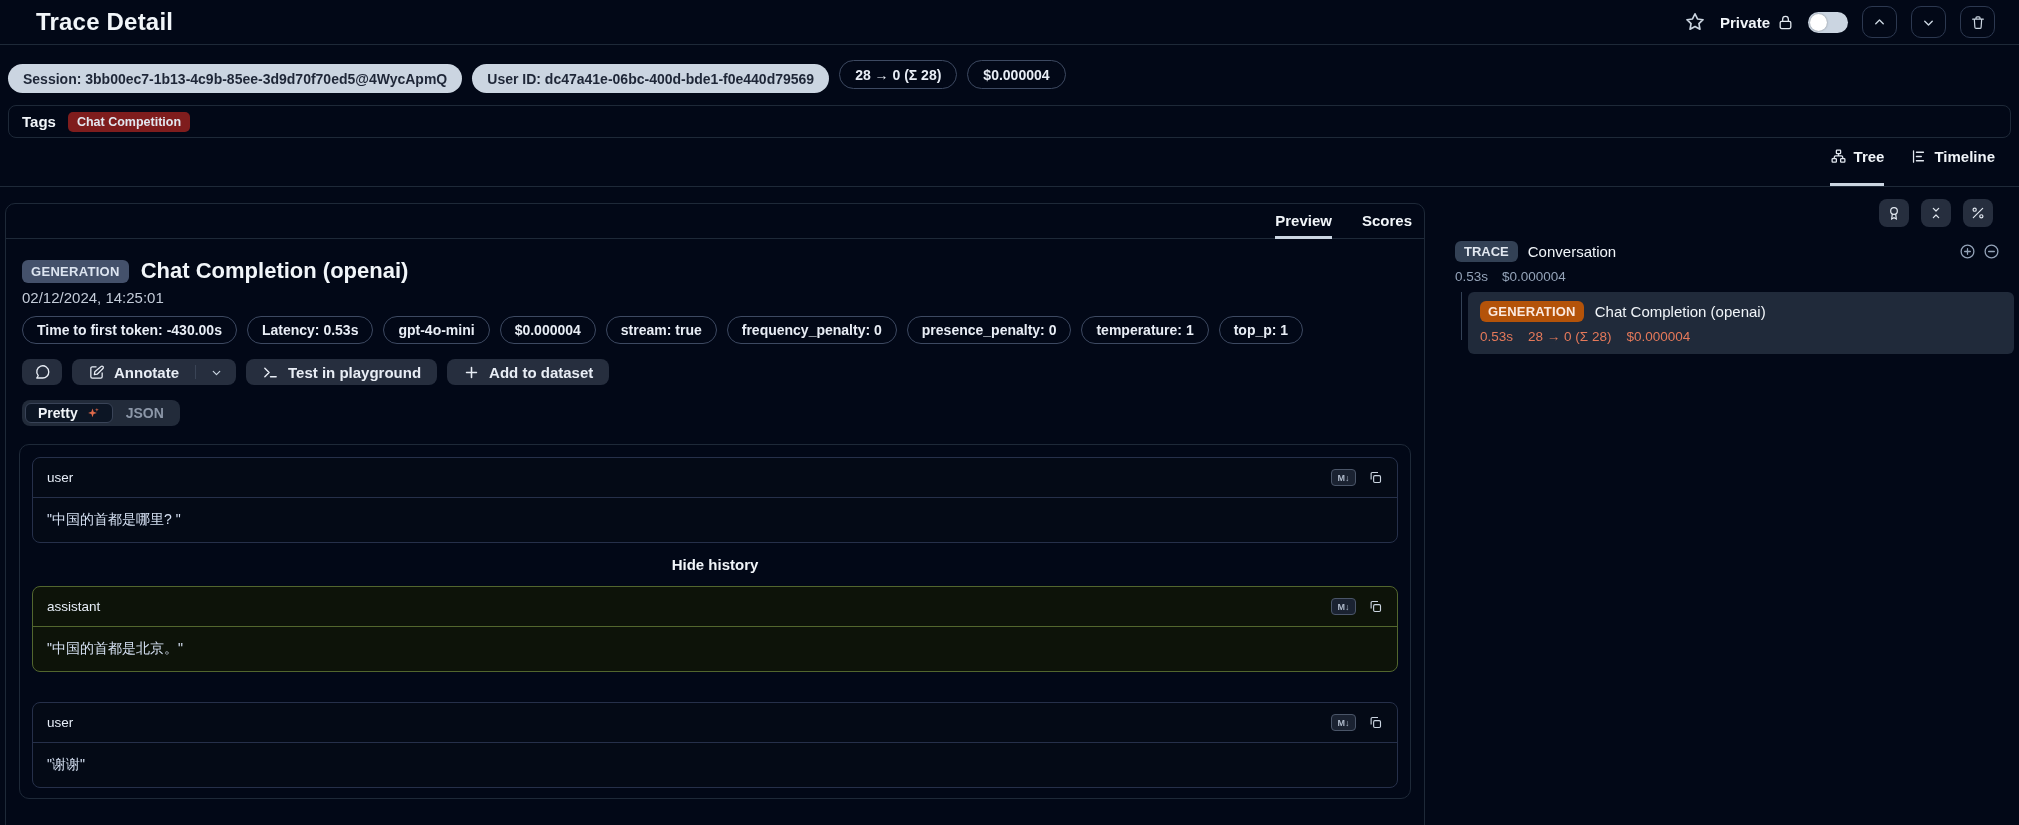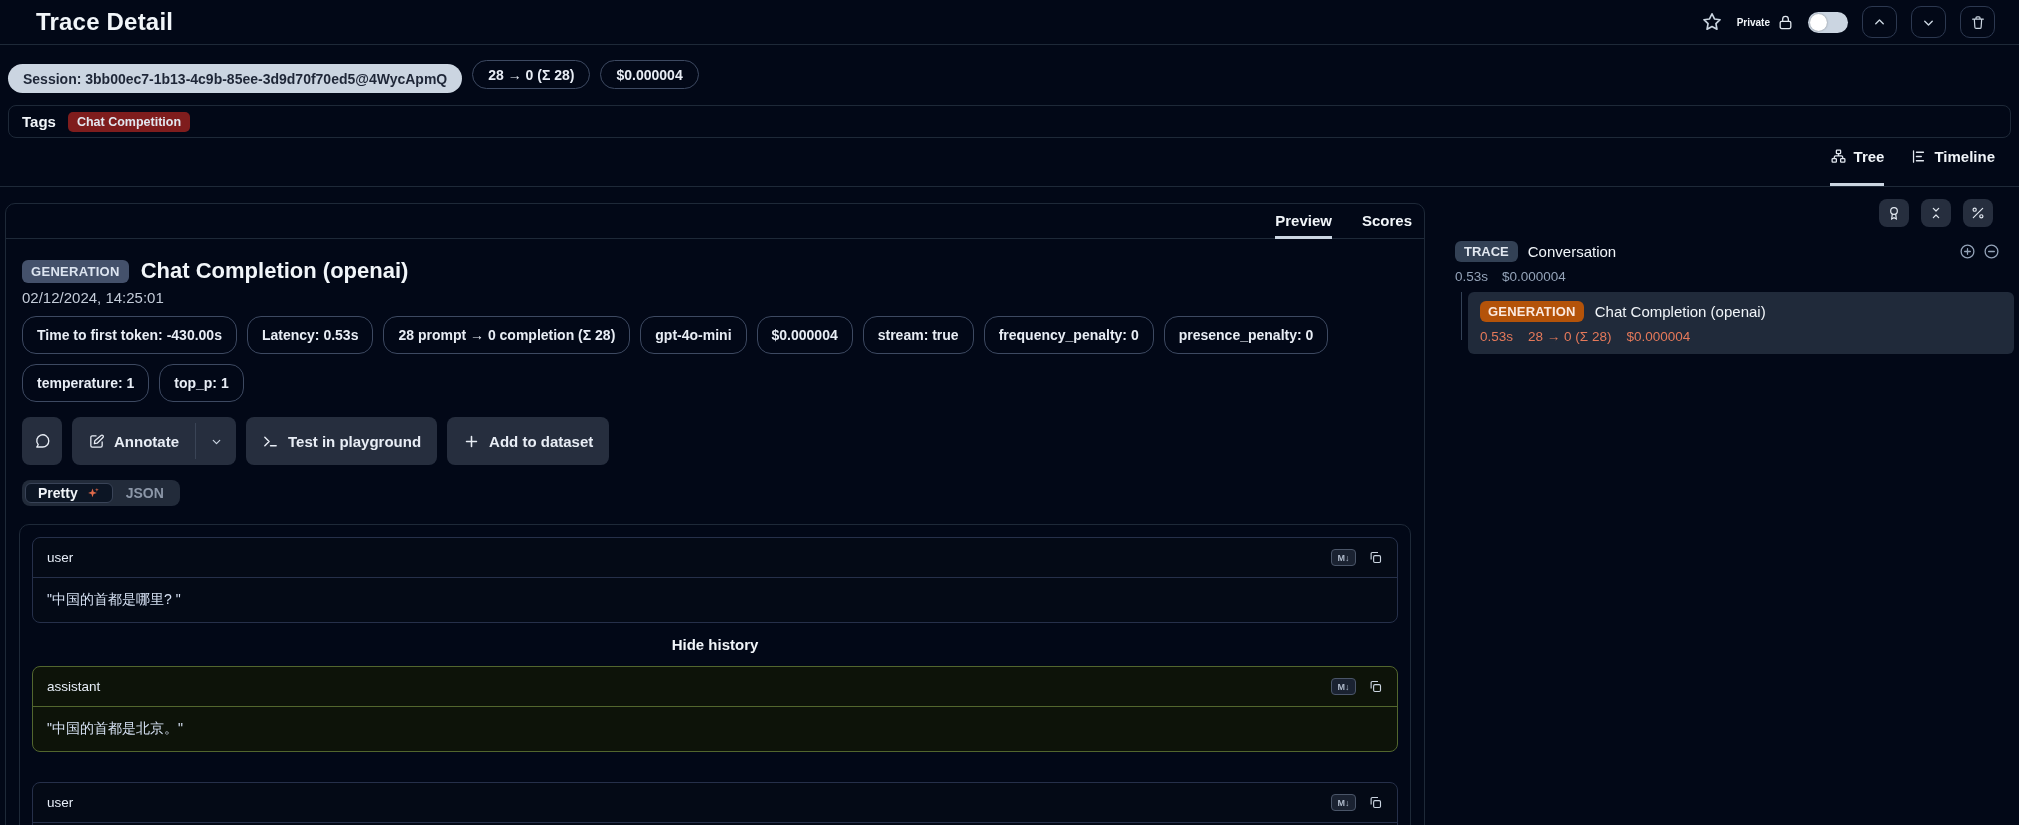--- a/index.html
+++ b/index.html
@@ -23,21 +23,21 @@
     width:2019px;height:825px;position:relative;overflow:hidden;
     background:var(--bg);color:var(--text);
     font-family:"Liberation Sans",sans-serif;
   }
   svg{display:block;}
   
   .top-header{display:flex;align-items:center;height:45px;padding:0 24px 0 20px;border-bottom:1px solid var(--border);}
   .top-header h1{font-size:24px;font-weight:700;letter-spacing:.2px;margin-left:16px;}
   .header-actions{margin-left:auto;display:flex;align-items:center;gap:14px;}
   .icon-plain{display:inline-flex;align-items:center;justify-content:center;cursor:pointer;}
-  .privacy{display:flex;align-items:center;gap:7px;font-size:10px;font-weight:700;color:var(--text);}
+  .privacy{display:flex;align-items:flex-end;gap:7px;font-size:15px;font-weight:700;color:var(--text);}
   .toggle{width:40px;height:21px;border-radius:11px;background:var(--light);position:relative;cursor:pointer;}
   .toggle .knob{position:absolute;left:2px;top:2px;width:17px;height:17px;border-radius:50%;background:#fff;box-shadow:0 0 2px rgba(0,0,0,.4);}
   .sq-btn{width:35px;height:32px;border:1px solid var(--border2);border-radius:10px;background:transparent;
     display:inline-flex;align-items:center;justify-content:center;cursor:pointer;}
   
   .id-badges{display:flex;align-items:center;gap:10px;padding:11px 8px 10px 8px;}
   .pill{display:inline-flex;align-items:center;height:29px;padding:0 15px;border-radius:15px;font-size:14px;font-weight:700;white-space:nowrap;}
   .pill.light{background:var(--light);color:var(--pill-dark-text);margin-top:8px;}
   .pill.outline{border:1px solid var(--outline-border);color:#e8edf5;background:transparent;}
   
@@ -55,24 +55,24 @@
     border:1px solid var(--border);border-radius:10px;background:var(--bg);}
   .panel-tabs{display:flex;justify-content:flex-end;gap:30px;padding:0 12px;border-bottom:1px solid var(--border);height:35px;}
   .panel-tab{display:flex;align-items:center;font-size:15px;font-weight:700;color:var(--text);cursor:pointer;border-bottom:3px solid transparent;margin-bottom:-1px;}
   .panel-tab.active{border-bottom-color:var(--light);}
   .obs-head{padding:19px 16px 0 16px;}
   .obs-title-row{display:flex;align-items:center;gap:12px;}
   .type-badge{background:#44516b;color:#dce4f0;font-size:13px;font-weight:700;padding:4px 9px;border-radius:6px;letter-spacing:.3px;}
   .obs-title{font-size:22px;font-weight:700;}
   .obs-time{margin-top:5px;font-size:15px;color:#c3cbd8;}
   .metric-badges{margin-top:10px;display:flex;flex-wrap:wrap;gap:10px;max-width:1380px;}
-  .mbadge{display:inline-flex;align-items:center;height:38px;padding:0 14px;border-radius:14px;
+  .mbadge{display:inline-flex;align-items:center;height:28px;padding:0 14px;border-radius:14px;
     border:1px solid var(--outline-border);font-size:14px;font-weight:700;color:#e8edf5;white-space:nowrap;cursor:default;}
   .actions-row{display:flex;gap:10px;margin:15px 16px 0 16px;}
-  .act-btn{display:inline-flex;align-items:center;gap:9px;height:48px;padding:0 16px;border-radius:8px;
+  .act-btn{display:inline-flex;align-items:center;gap:9px;height:26px;padding:0 16px;border-radius:8px;
     background:var(--btn-bg);border:none;color:#e8edf5;font-size:15px;font-weight:700;cursor:pointer;font-family:inherit;}
   .act-btn.icon-only{width:40px;padding:0;justify-content:center;}
   .split{display:inline-flex;background:var(--btn-bg);border-radius:8px;overflow:hidden;}
   .split .act-btn{border-radius:0;background:transparent;}
   .split .divider{width:1px;background:#3a4456;margin:6px 0;}
   .split .chev-part{width:40px;display:inline-flex;align-items:center;justify-content:center;cursor:pointer;}
   
   .fmt-toggle{display:inline-flex;align-items:center;background:#222b3a;border-radius:8px;padding:3px;margin:15px 0 0 16px;}
   .fmt-seg{display:inline-flex;align-items:center;gap:7px;height:20px;padding:0 12px;border-radius:6px;
     font-size:14px;font-weight:700;color:#8c97a8;cursor:pointer;border:1px solid transparent;}
@@ -150,20 +150,21 @@
           <svg width="16" height="17" viewBox="0 0 24 24" fill="none" stroke="#cbd5e1" stroke-width="1.8" stroke-linecap="round">
             <path d="M4 7h16M9 7V5a1.5 1.5 0 011.5-1.5h3A1.5 1.5 0 0115 5v2M6.5 7l.8 12a2 2 0 002 1.9h5.4a2 2 0 002-1.9l.8-12"></path>
           </svg>
         </span>
     </button>
   </div>
 </header>
 
 <div class="id-badges">
   <span class="pill light">Session: 3bb00ec7-1b13-4c9b-85ee-3d9d70f70ed5@4WycApmQ</span>
+  <span class="pill light">User ID: dc47a41e-06bc-400d-bde1-f0e440d79569</span>
   <span class="pill outline">28 → 0 (Σ 28)</span>
   <span class="pill outline">$0.000004</span>
 </div>
 
 <div class="tags-box">
   <span class="tags-label">Tags</span>
   <span class="tag-chip">Chat Competition</span>
 </div>
 
 <div class="view-tabs">
@@ -196,21 +197,20 @@
 
   <div class="obs-head">
     <div class="obs-title-row">
       <span class="type-badge">GENERATION</span>
       <span class="obs-title">Chat Completion (openai)</span>
     </div>
     <div class="obs-time">02/12/2024, 14:25:01</div>
     <div class="metric-badges">
       <span class="mbadge">Time to first token: -430.00s</span>
       <span class="mbadge">Latency: 0.53s</span>
-      <span class="mbadge">28 prompt → 0 completion (Σ 28)</span>
       <span class="mbadge">gpt-4o-mini</span>
       <span class="mbadge">$0.000004</span>
       <span class="mbadge">stream: true</span>
       <span class="mbadge">frequency_penalty: 0</span>
       <span class="mbadge">presence_penalty: 0</span>
       <span class="mbadge">temperature: 1</span>
       <span class="mbadge">top_p: 1</span>
     </div>
   </div>
 

